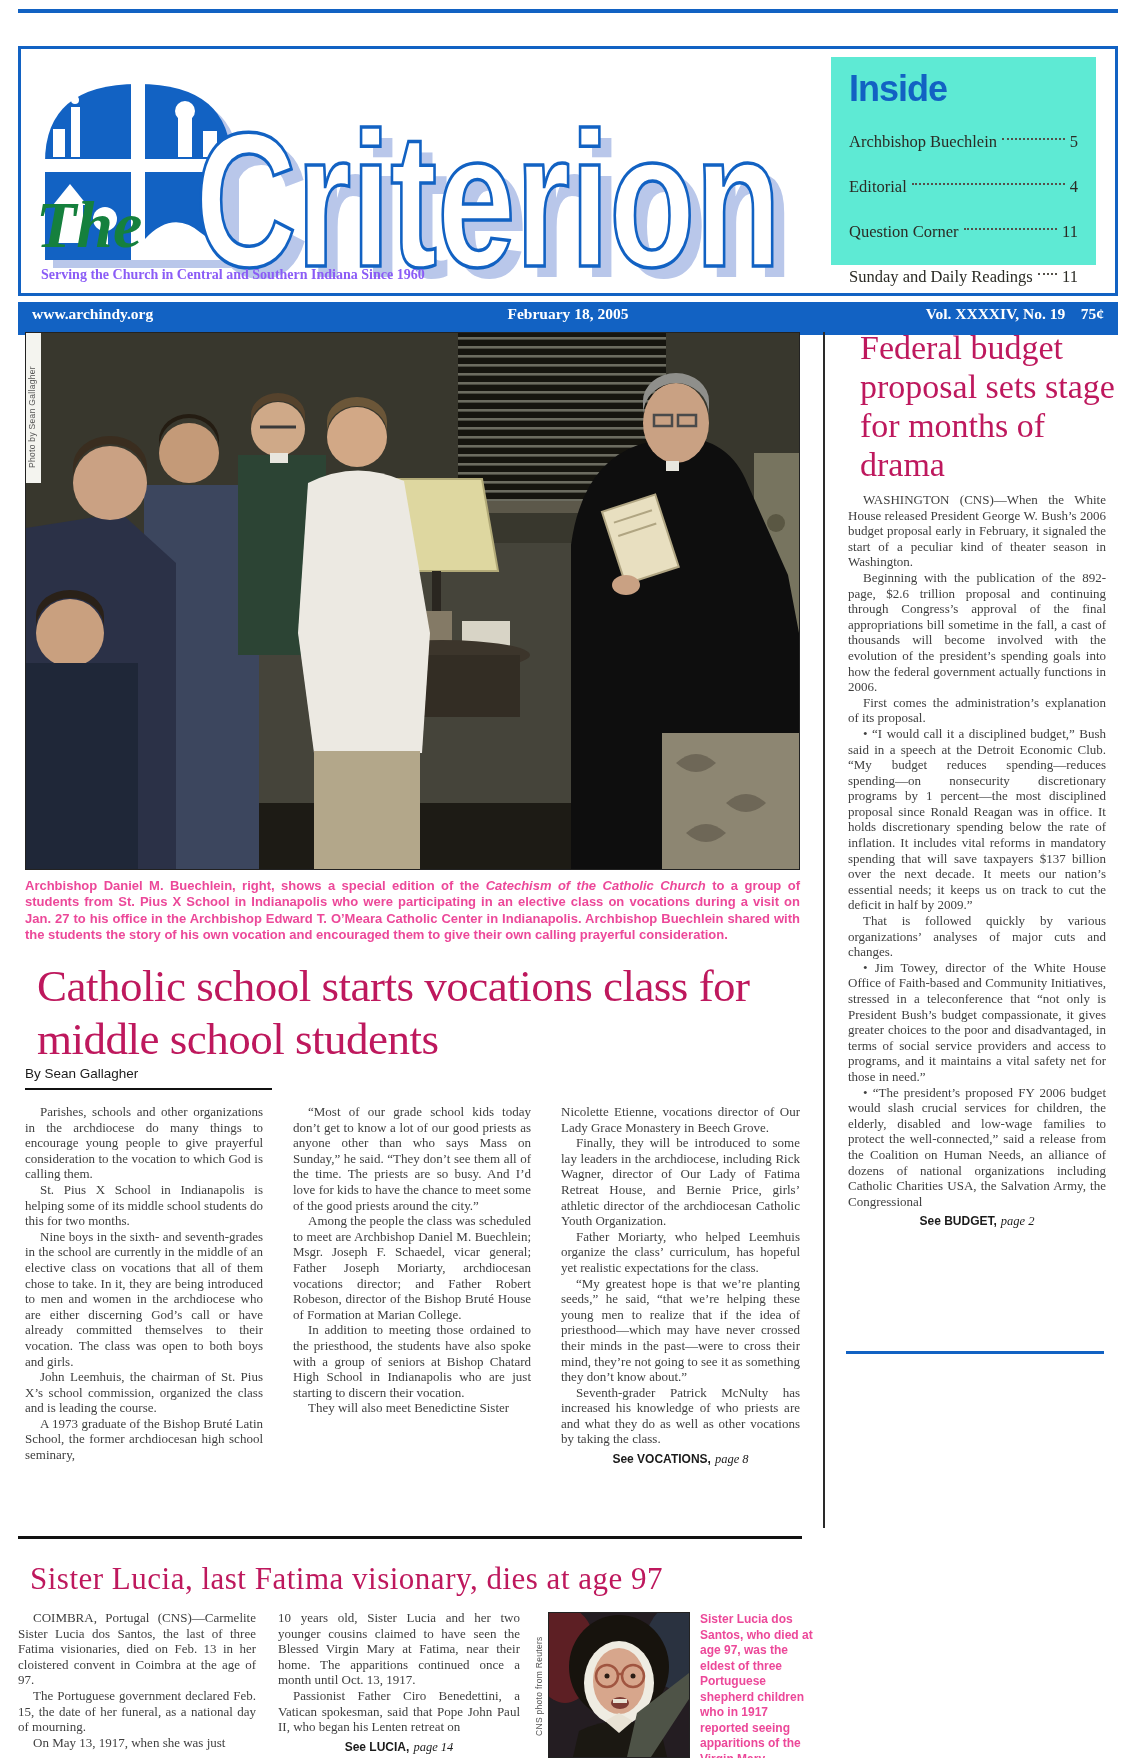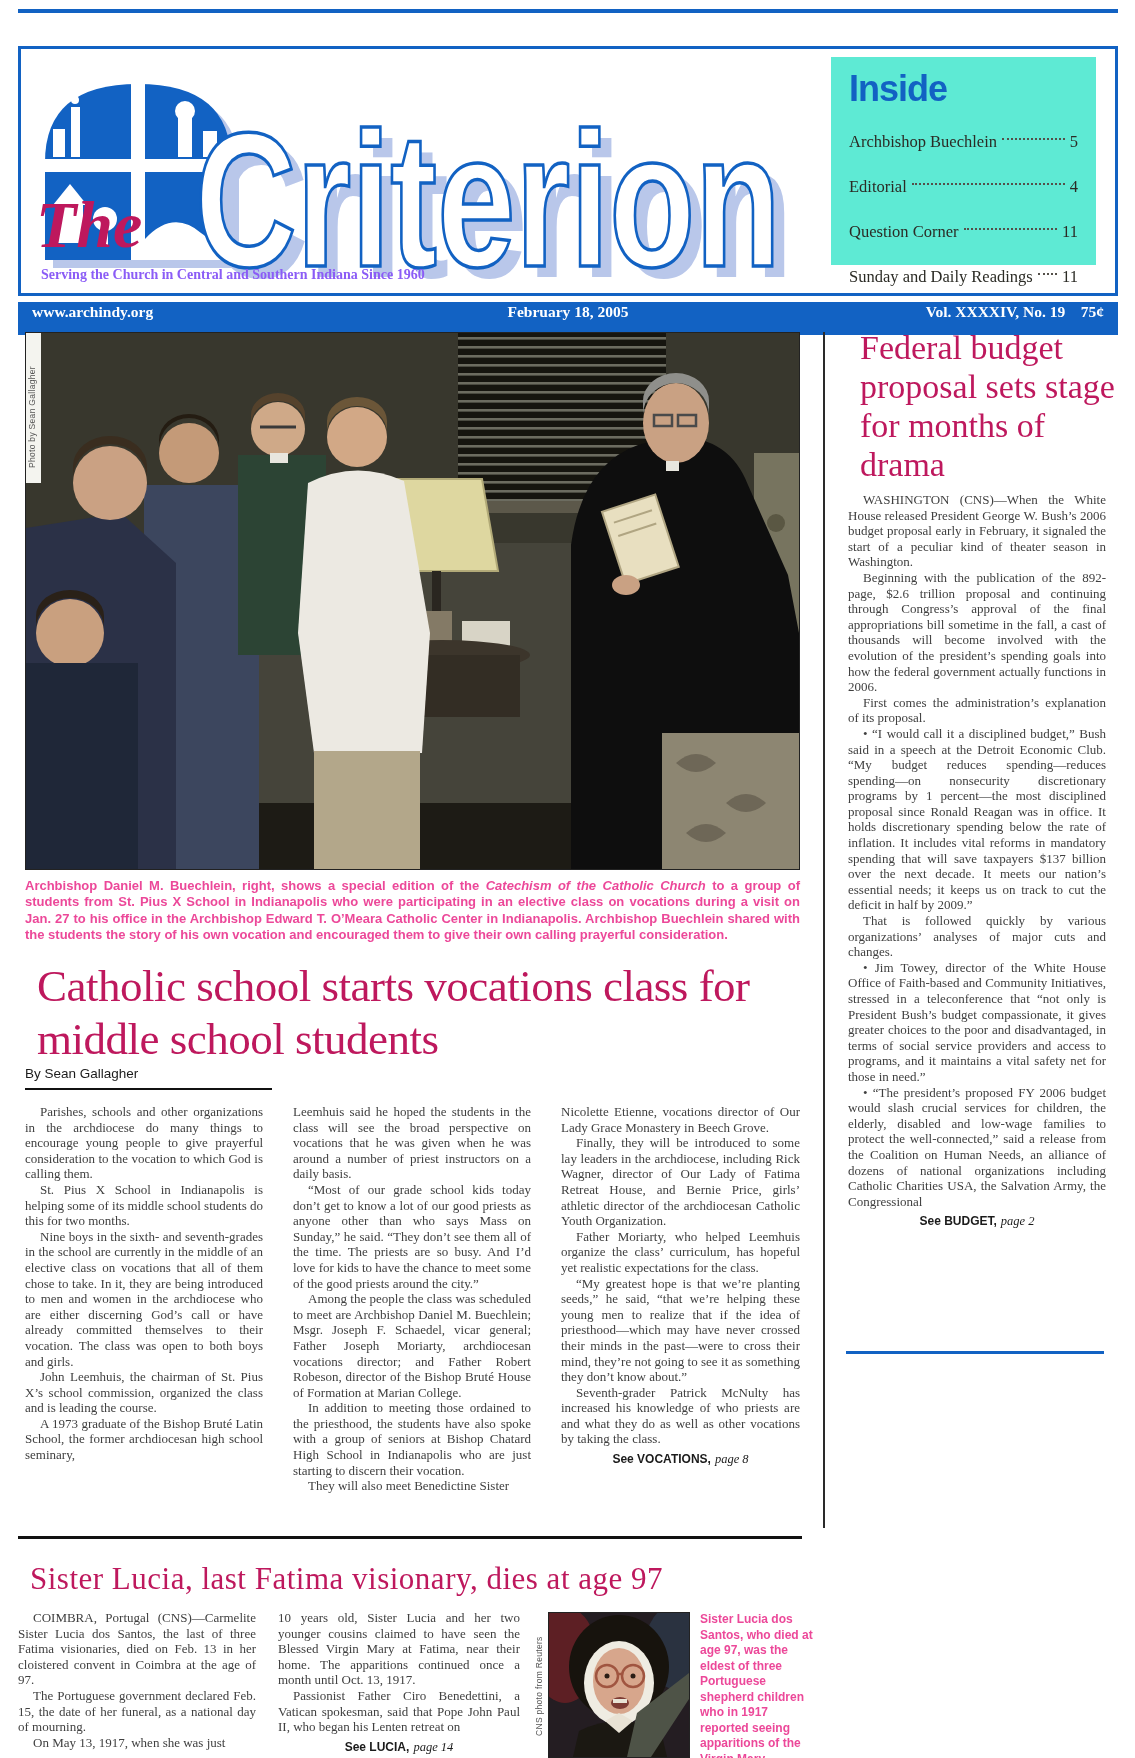--- a/index.html
+++ b/index.html
@@ -12,22 +12,22 @@
   .bodycol p.cont{text-indent:0}
   .jump{text-align:center;margin-top:2px}
   .jump .see{font-family:"Liberation Sans",sans-serif;font-weight:bold;font-size:12px}
   .jump .pg{font-style:italic;font-size:12.5px}
   .photocap{font-family:"Liberation Sans",sans-serif;font-weight:bold;font-size:13px;
             line-height:16.3px;text-align:justify;color:#ec4899}
   .credit{font-family:"Liberation Sans",sans-serif;font-size:8.5px;color:#555;
           writing-mode:vertical-rl;transform:rotate(180deg);letter-spacing:.3px;white-space:nowrap}
   .in-row{display:flex;align-items:center;font-size:16.5px;color:#2b2b25;margin-top:25px}
   .in-row .leader{flex:1;border-bottom:2px dotted #55504a;margin:0 5px;transform:translateY(-3px)}
-  .bar{display:flex;align-items:flex-end;background:#1262c3;color:#fff;
-       font-weight:bold;font-size:15.5px;padding:14px 14px;box-sizing:border-box}
+  .bar{display:flex;align-items:flex-start;background:#1262c3;color:#fff;
+       font-weight:bold;font-size:15.5px;padding:3px 14px;box-sizing:border-box}
   .bar span{flex:1}
   .headline{color:#be185d;margin:12px;font-weight:normal}
 </style>
 </head>
 <body>
 
 <div class="abs rule" style="left:18px;top:9px;width:1100px;height:4px"></div>
 
 <div class="abs" style="left:18px;top:46px;width:1100px;height:250px;border:3px solid #1262c3;box-sizing:border-box">
 
@@ -50,21 +50,21 @@
     <path d="M112,168 Q140,138 168,162 Q184,175 198,166 L198,189 L112,189 Z" fill="#fff"></path>
     <circle cx="178" cy="126" r="8" fill="#fff"></circle>
   </svg>
 
   <svg class="abs" style="left:130px;top:12px" width="700" height="235" viewBox="0 0 700 235">
     <text x="56" y="216" textLength="586" lengthAdjust="spacingAndGlyphs" font-family="Liberation Sans, sans-serif" font-weight="bold" font-size="192" fill="#b9c7ea">Criterion</text>
     <text x="44" y="205" textLength="586" lengthAdjust="spacingAndGlyphs" font-family="Liberation Sans, sans-serif" font-weight="bold" font-size="192" fill="#ffffff" stroke="#1262c3" stroke-width="3.5">Criterion</text>
   </svg>
 
   <div class="abs" style="left:15px;top:138px;font-family:'Liberation Serif',serif;font-style:italic;
-              font-weight:bold;font-size:66px;color:#be185d;z-index:5">The</div>
+              font-weight:bold;font-size:66px;color:#15803d;z-index:5">The</div>
 
   <div class="abs" style="left:20px;top:218px;font-size:14px;font-weight:bold;color:#8b5cf6">Serving the Church in Central and Southern Indiana Since 1960</div>
 
   <div class="abs" style="left:810px;top:8px;width:265px;height:208px;background:#5eead4;
               padding:14px 18px;box-sizing:border-box">
     <div style="font-family:'Liberation Sans',sans-serif;font-weight:bold;font-size:36px;
                 color:#1262c3;letter-spacing:-1px;line-height:36px">Inside</div>
     <div class="in-row">
       <span>Archbishop Buechlein</span>
       <span class="leader"></span>
@@ -183,21 +183,20 @@
 
 <div class="abs bodycol" style="left:25px;top:1104px;width:238px">
   <p>Parishes, schools and other organizations in the archdiocese do many things to encourage young people to give prayerful consideration to the vocation to which God is calling them.</p>
   <p>St. Pius X School in Indianapolis is helping some of its middle school students do this for two months.</p>
   <p>Nine boys in the sixth- and seventh-grades in the school are currently in the middle of an elective class on vocations that all of them chose to take. In it, they are being introduced to men and women in the archdiocese who are either discerning God’s call or have already committed themselves to their vocation. The class was open to both boys and girls.</p>
   <p>John Leemhuis, the chairman of St. Pius X’s school commission, organized the class and is leading the course.</p>
   <p>A 1973 graduate of the Bishop Bruté Latin School, the former archdiocesan high school seminary,</p>
 </div>
 
 <div class="abs bodycol" style="left:293px;top:1104px;width:238px">
-  <p class="cont">Leemhuis said he hoped the students in the class will see the broad perspective on vocations that he was given when he was around a number of priest instructors on a daily basis.</p>
   <p>“Most of our grade school kids today don’t get to know a lot of our good priests as anyone other than who says Mass on Sunday,” he said. “They don’t see them all of the time. The priests are so busy. And I’d love for kids to have the chance to meet some of the good priests around the city.”</p>
   <p>Among the people the class was scheduled to meet are Archbishop Daniel M. Buechlein; Msgr. Joseph F. Schaedel, vicar general; Father Joseph Moriarty, archdiocesan vocations director; and Father Robert Robeson, director of the Bishop Bruté House of Formation at Marian College.</p>
   <p>In addition to meeting those ordained to the priesthood, the students have also spoke with a group of seniors at Bishop Chatard High School in Indianapolis who are just starting to discern their vocation.</p>
   <p>They will also meet Benedictine Sister</p>
 </div>
 
 <div class="abs bodycol" style="left:561px;top:1104px;width:239px">
   <p class="cont">Nicolette Etienne, vocations director of Our Lady Grace Monastery in Beech Grove.</p>
   <p>Finally, they will be introduced to some lay leaders in the archdiocese, including Rick Wagner, director of Our Lady of Fatima Retreat House, and Bernie Price, girls’ athletic director of the archdiocesan Catholic Youth Organization.</p>
   <p>Father Moriarty, who helped Leemhuis organize the class’ curriculum, has hopeful yet realistic expectations for the class.</p>

